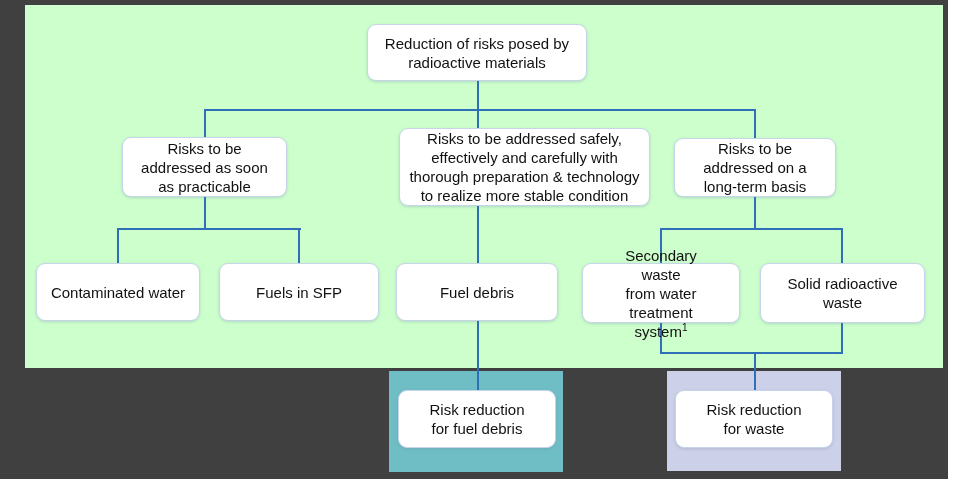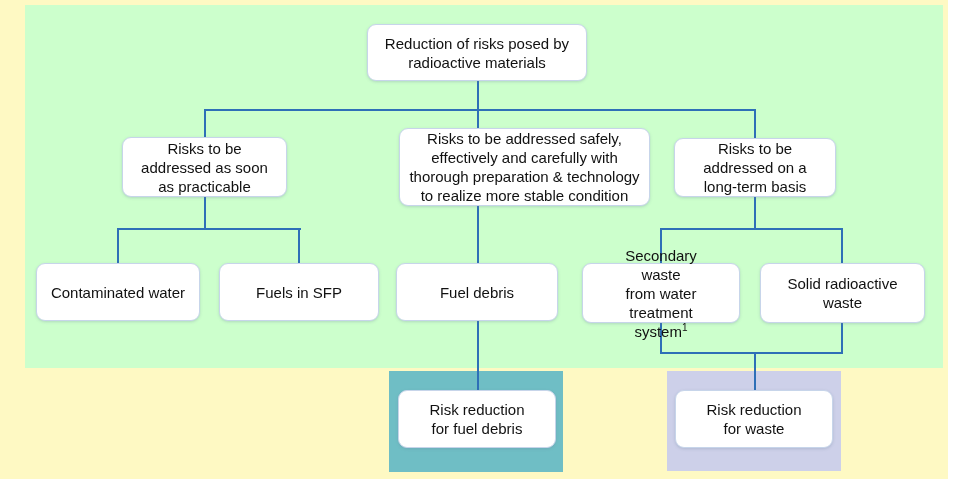--- a/index.html
+++ b/index.html
@@ -1,20 +1,20 @@
 <!DOCTYPE html>
 <html><head>
 <meta charset="utf-8">
 <style>
   html, body { margin: 0; padding: 0; background: #ffffff; }
   .stage {
     position: relative;
     width: 948px;
     height: 479px;
-    background: #fef9c3;
+    background: #404040;
     font-family: "Liberation Sans", "DejaVu Sans", sans-serif;
     color: #111111;
     overflow: hidden;
   }
   .panel {
     position: absolute;
     left: 25px; top: 5px;
     width: 918px; height: 363px;
     background: #ccffcc;
   }

